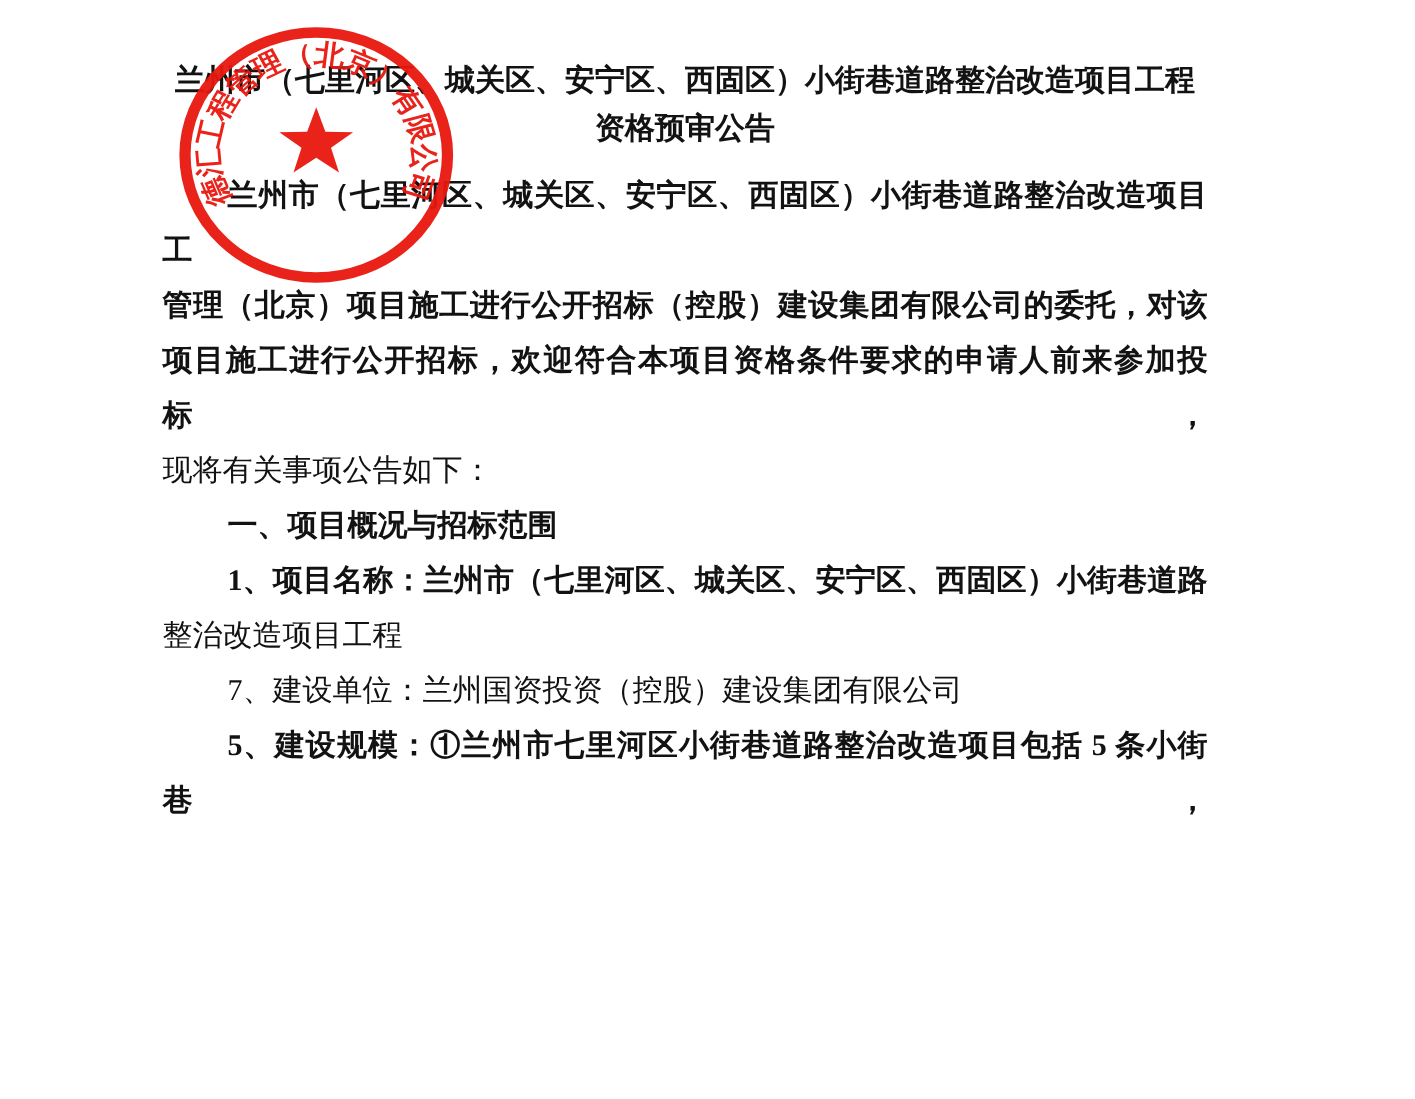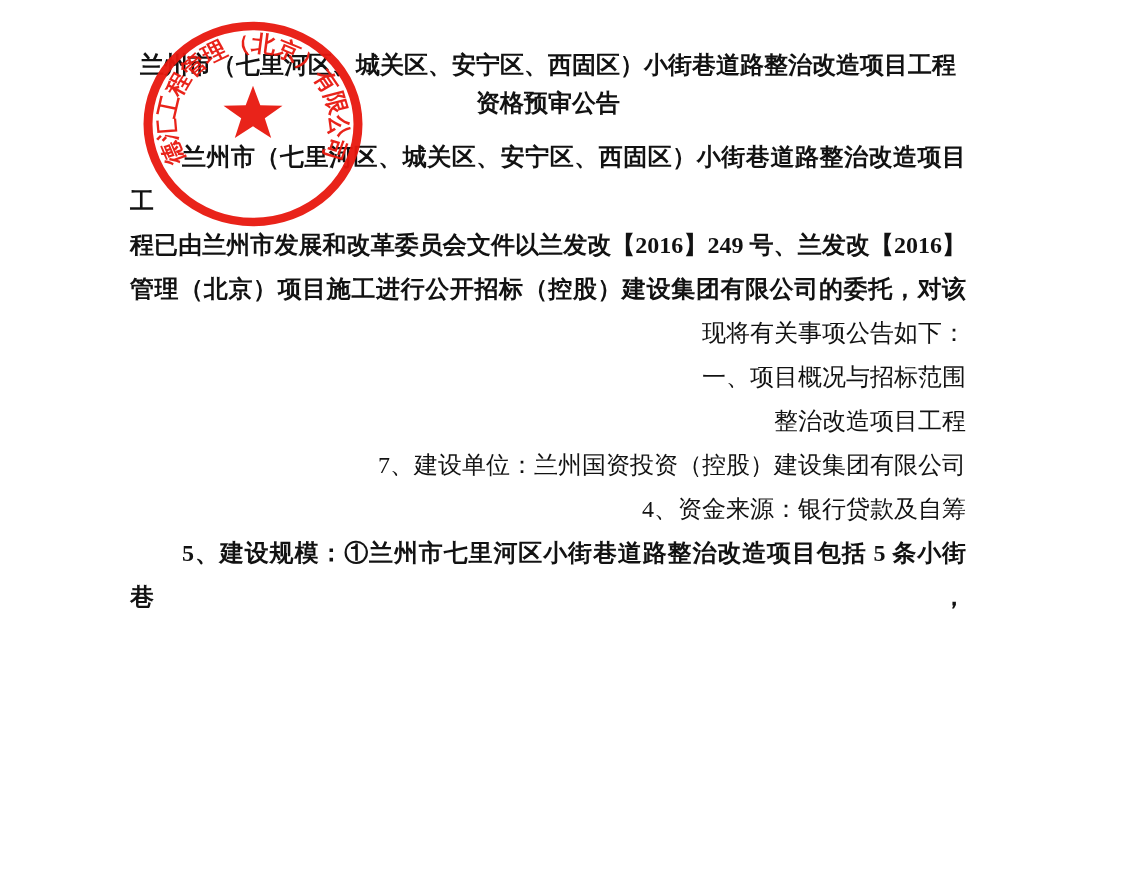--- a/index.html
+++ b/index.html
@@ -21,29 +21,29 @@
     text-align:center;
     font-weight:bold;
     font-size:24px;
   }
   .title .tline { line-height:38px; }
   .body-block { margin-top:13px; }
   .line {
     font-size:24px;
     line-height:44px;
     white-space:normal;
-    text-align:right;
+    text-align:left;
   }
   .just {
     text-align:justify;
     text-align-last:justify;
     font-weight:bold;
   }
   .indent { text-indent:52px; }
-  .bold { font-weight:normal; }
+  .bold { font-weight:bold; }
   .seal {
     position:absolute;
     left:133px; top:12px;
     width:240px; height:224px;
     opacity:0.95;
     pointer-events:none;
   }
   .seal text {
     font-family:"Liberation Serif","DejaVu Serif",serif;
     font-weight:bold;
@@ -58,34 +58,34 @@
 
   <div class="doc">
 
     <div class="title">
       <div class="tline">兰州市（七里河区、城关区、安宁区、西固区）小街巷道路整治改造项目工程</div>
       <div class="tline">资格预审公告</div>
     </div>
 
     <div class="body-block">
       <div class="line just indent">兰州市（七里河区、城关区、安宁区、西固区）小街巷道路整治改造项目工</div>
-      <div class="line just">程已由兰州市发展和改革委员会文件以兰发改【2016】249 号、兰发改【2016】</div>
       <div class="line just">管理（北京）项目施工进行公开招标（控股）建设集团有限公司的委托，对该</div>
+      <div class="line just">项目施工进行公开招标，欢迎符合本项目资格条件要求的申请人前来参加投标，</div>
       <div class="line">现将有关事项公告如下：</div>
     </div>
 
     <div>
       <div class="line bold indent">一、项目概况与招标范围</div>
 
       <div>
+        <div class="line just indent">1、项目名称：兰州市（七里河区、城关区、安宁区、西固区）小街巷道路</div>
         <div class="line">整治改造项目工程</div>
       </div>
 
       <div class="line indent">7、建设单位：兰州国资投资（控股）建设集团有限公司</div>
-      <div class="line indent">4、资金来源：银行贷款及自筹</div>
 
       <div>
         <div class="line just indent">5、建设规模：①兰州市七里河区小街巷道路整治改造项目包括 5 条小街巷，</div>
 
       </div>
     </div>
 
   </div>
 
   <svg class="seal" viewBox="0 0 240 240" preserveAspectRatio="none">

